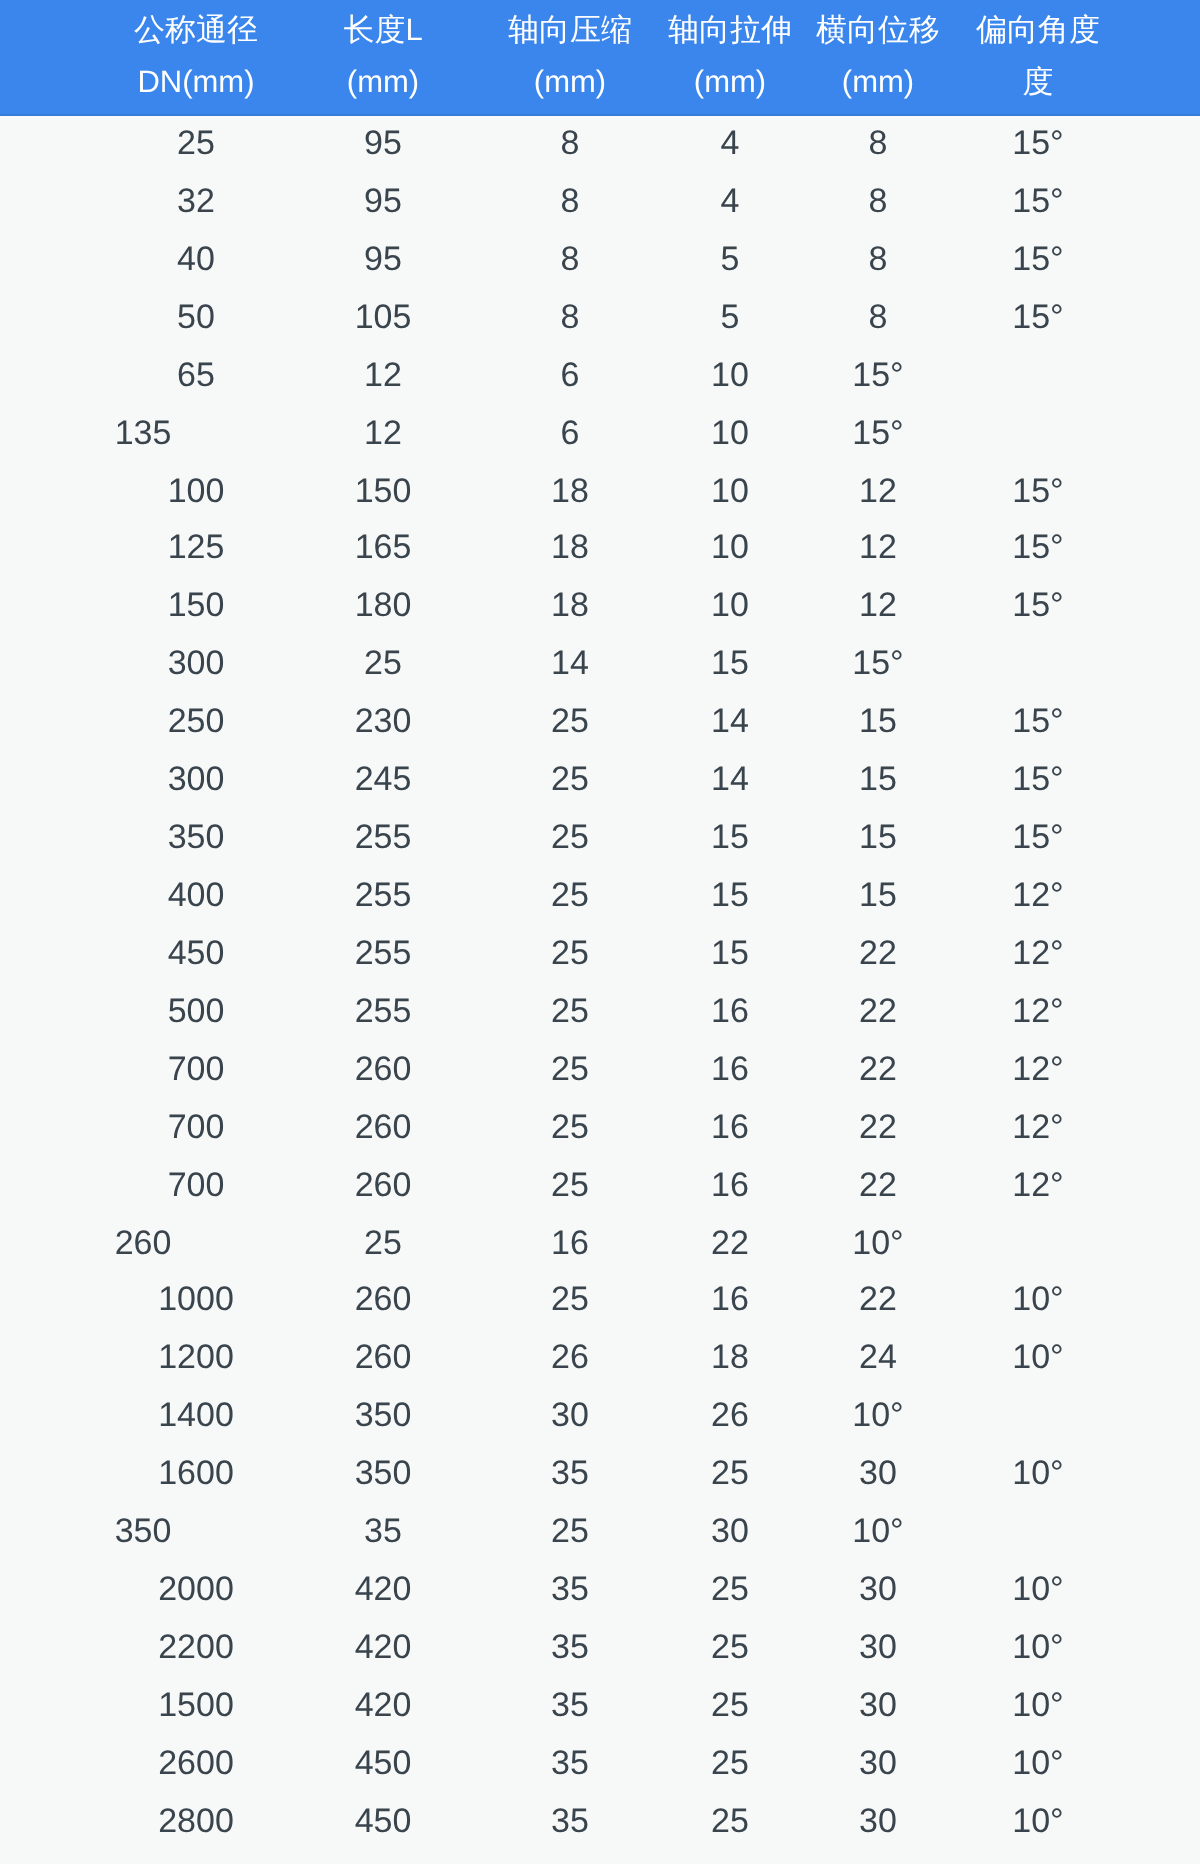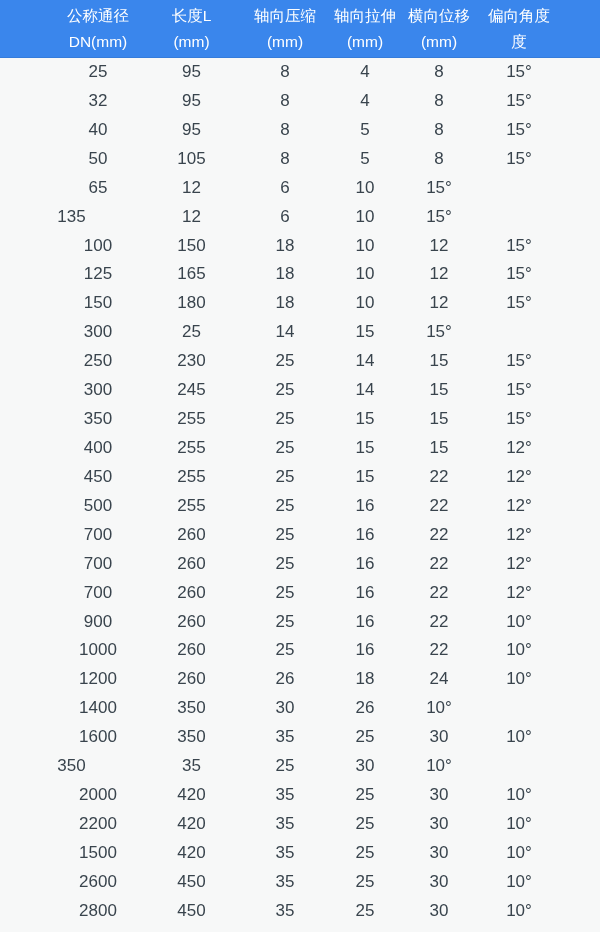--- a/index.html
+++ b/index.html
@@ -233,21 +233,20 @@
       </div>
       <div class="grid-row trow">
         <div class="cell c1">700</div>
         <div class="cell">260</div>
         <div class="cell">25</div>
         <div class="cell">16</div>
         <div class="cell">22</div>
         <div class="cell">12°</div>
       </div>
       <div class="grid-row trow">
-        <div class="cell c1">900</div>
         <div class="cell">260</div>
         <div class="cell">25</div>
         <div class="cell">16</div>
         <div class="cell">22</div>
         <div class="cell">10°</div>
       </div>
       <div class="grid-row trow">
         <div class="cell c1">1000</div>
         <div class="cell">260</div>
         <div class="cell">25</div>

